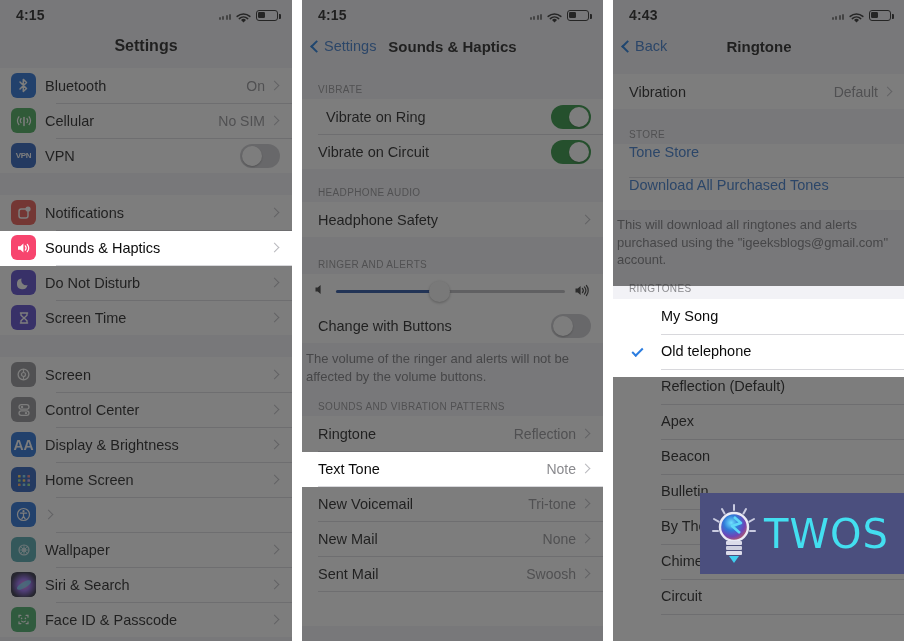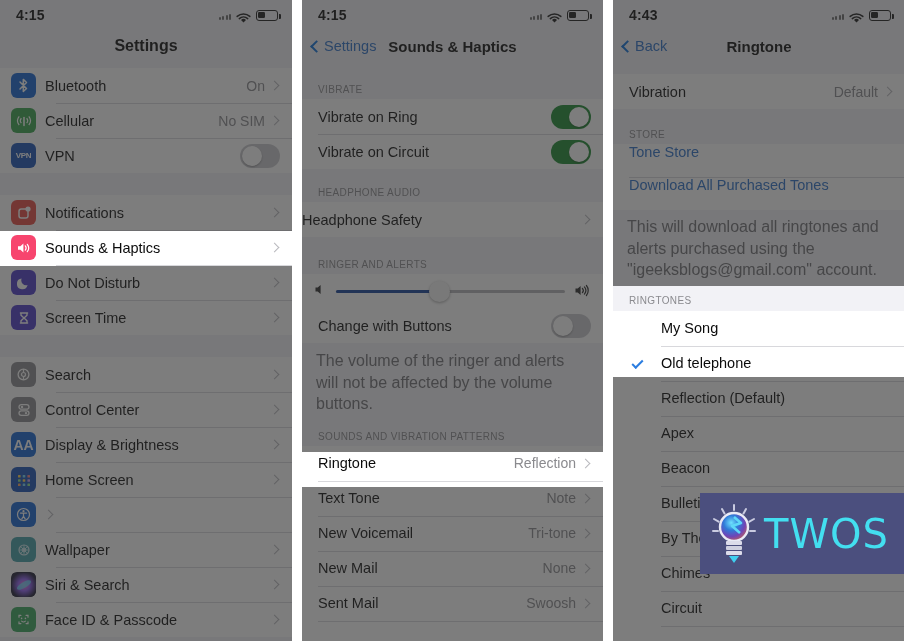--- a/index.html
+++ b/index.html
@@ -99,21 +99,21 @@
 
   
   .sliderrow{ display:flex; align-items:center; height:34px; padding:0 12px; background:#fff; gap:9px;}
   .sl-track{ flex:1 1 auto; height:3px; background:#b4b4b9; border-radius:2px; position:relative;}
   .sl-fill{ position:absolute; left:0; top:0; bottom:0; background:#12409a; border-radius:2px;}
   .sl-knob{ position:absolute; top:50%; width:21px; height:21px; margin-top:-10.5px; margin-left:-10.5px;
             border-radius:50%; background:#f5f5f5; box-shadow:0 1px 3px rgba(0,0,0,.35);}
   .spk{ color:#2b2b2b; font-size:13px; flex:0 0 auto; }
   .spk.big{ font-size:15px; }
 
-  .footnote{ font-size:16px; line-height:1.35; color:#6f6f74; padding:7px 16px 10px 14px; background:#f2f2f6;}
+  .footnote{ font-size:13px; line-height:1.35; color:#6f6f74; padding:7px 16px 10px 4px; background:#f2f2f6;}
 
   .linkrow{ display:flex; align-items:flex-start; height:33px; padding:0 12px 0 16px; background:#fff; position:relative;}
   .linkrow + .linkrow::before{content:""; position:absolute; left:16px; right:0; top:0; height:1px; background:#d8d8dc;}
   .linktext{ font-size:14.5px; color:#2a6fc9; }
 
   .tonerow{ display:flex; align-items:center; height:35px; background:#fff; position:relative; padding-right:12px;}
   .tonerow + .tonerow::before{content:""; position:absolute; left:48px; right:0; top:0; height:1px; background:#d8d8dc;}
   .checkcol{ width:48px; display:flex; align-items:center; justify-content:center; flex:0 0 auto;}
   .tick{ width:11px; height:6px; border-left:2.4px solid #2b7de0; border-bottom:2.4px solid #2b7de0;
          transform:rotate(-45deg); }
@@ -248,21 +248,21 @@
 
     <div class="list">
       <div class="row">
         <span class="ico" style="background:#8a8a8e">
           <svg width="15" height="15" viewBox="0 0 15 15">
               <circle cx="7.5" cy="7.5" r="5.4" fill="none" stroke="#fff" stroke-width="1.3"></circle>
               <circle cx="7.5" cy="7.5" r="2" fill="none" stroke="#fff" stroke-width="1.2"></circle>
               <path d="M7.5 2.1 v3 M7.5 9.9 v3" stroke="#fff" stroke-width="1.2"></path>
             </svg>
         </span>
-        <span class="rowlabel">Search</span>
+        <span class="rowlabel">Screen</span>
         <span class="chev-r"></span>
       </div>
       <div class="row">
         <span class="ico" style="background:#8a8a8e">
           <svg width="14" height="14" viewBox="0 0 14 14">
               <rect x="2" y="1.6" width="10" height="4.6" rx="2.3" fill="none" stroke="#fff" stroke-width="1.3"></rect>
               <circle cx="5" cy="3.9" r="1.2" fill="#fff"></circle>
               <rect x="2" y="7.8" width="10" height="4.6" rx="2.3" fill="none" stroke="#fff" stroke-width="1.3"></rect>
               <circle cx="9" cy="10.1" r="1.2" fill="#fff"></circle>
             </svg>
@@ -379,37 +379,37 @@
     <div class="navbar">
       <div class="nav-back">
         <span class="chev"></span>
         <span class="lbl">Settings</span>
       </div>
       <div class="nav-title">Sounds &amp; Haptics</div>
     </div>
 
     <div class="grouphdr" style="padding-top:22px">VIBRATE</div>
     <div class="list">
-      <div class="row noicon" style="padding-left:16px">
+      <div class="row noicon" style="padding-left:24px">
         <span class="rowlabel">Vibrate on Ring</span>
         <span class="tog on">
             <span class="knob"></span>
           </span>
       </div>
       <div class="row noicon" style="padding-left:16px">
         <span class="rowlabel">Vibrate on Circuit</span>
         <span class="tog on">
             <span class="knob"></span>
           </span>
       </div>
     </div>
 
     <div class="grouphdr" style="padding-top:18px">HEADPHONE AUDIO</div>
     <div class="list">
-      <div class="row noicon" style="padding-left:0">
+      <div class="row noicon" style="padding-left:16px">
         <span class="rowlabel">Headphone Safety</span>
         <span class="chev-r"></span>
       </div>
     </div>
 
     <div class="grouphdr" style="padding-top:22px">RINGER AND ALERTS</div>
     <div class="list">
       <div class="sliderrow">
         <span class="spk">
           <svg width="13" height="13" viewBox="0 0 13 13">

